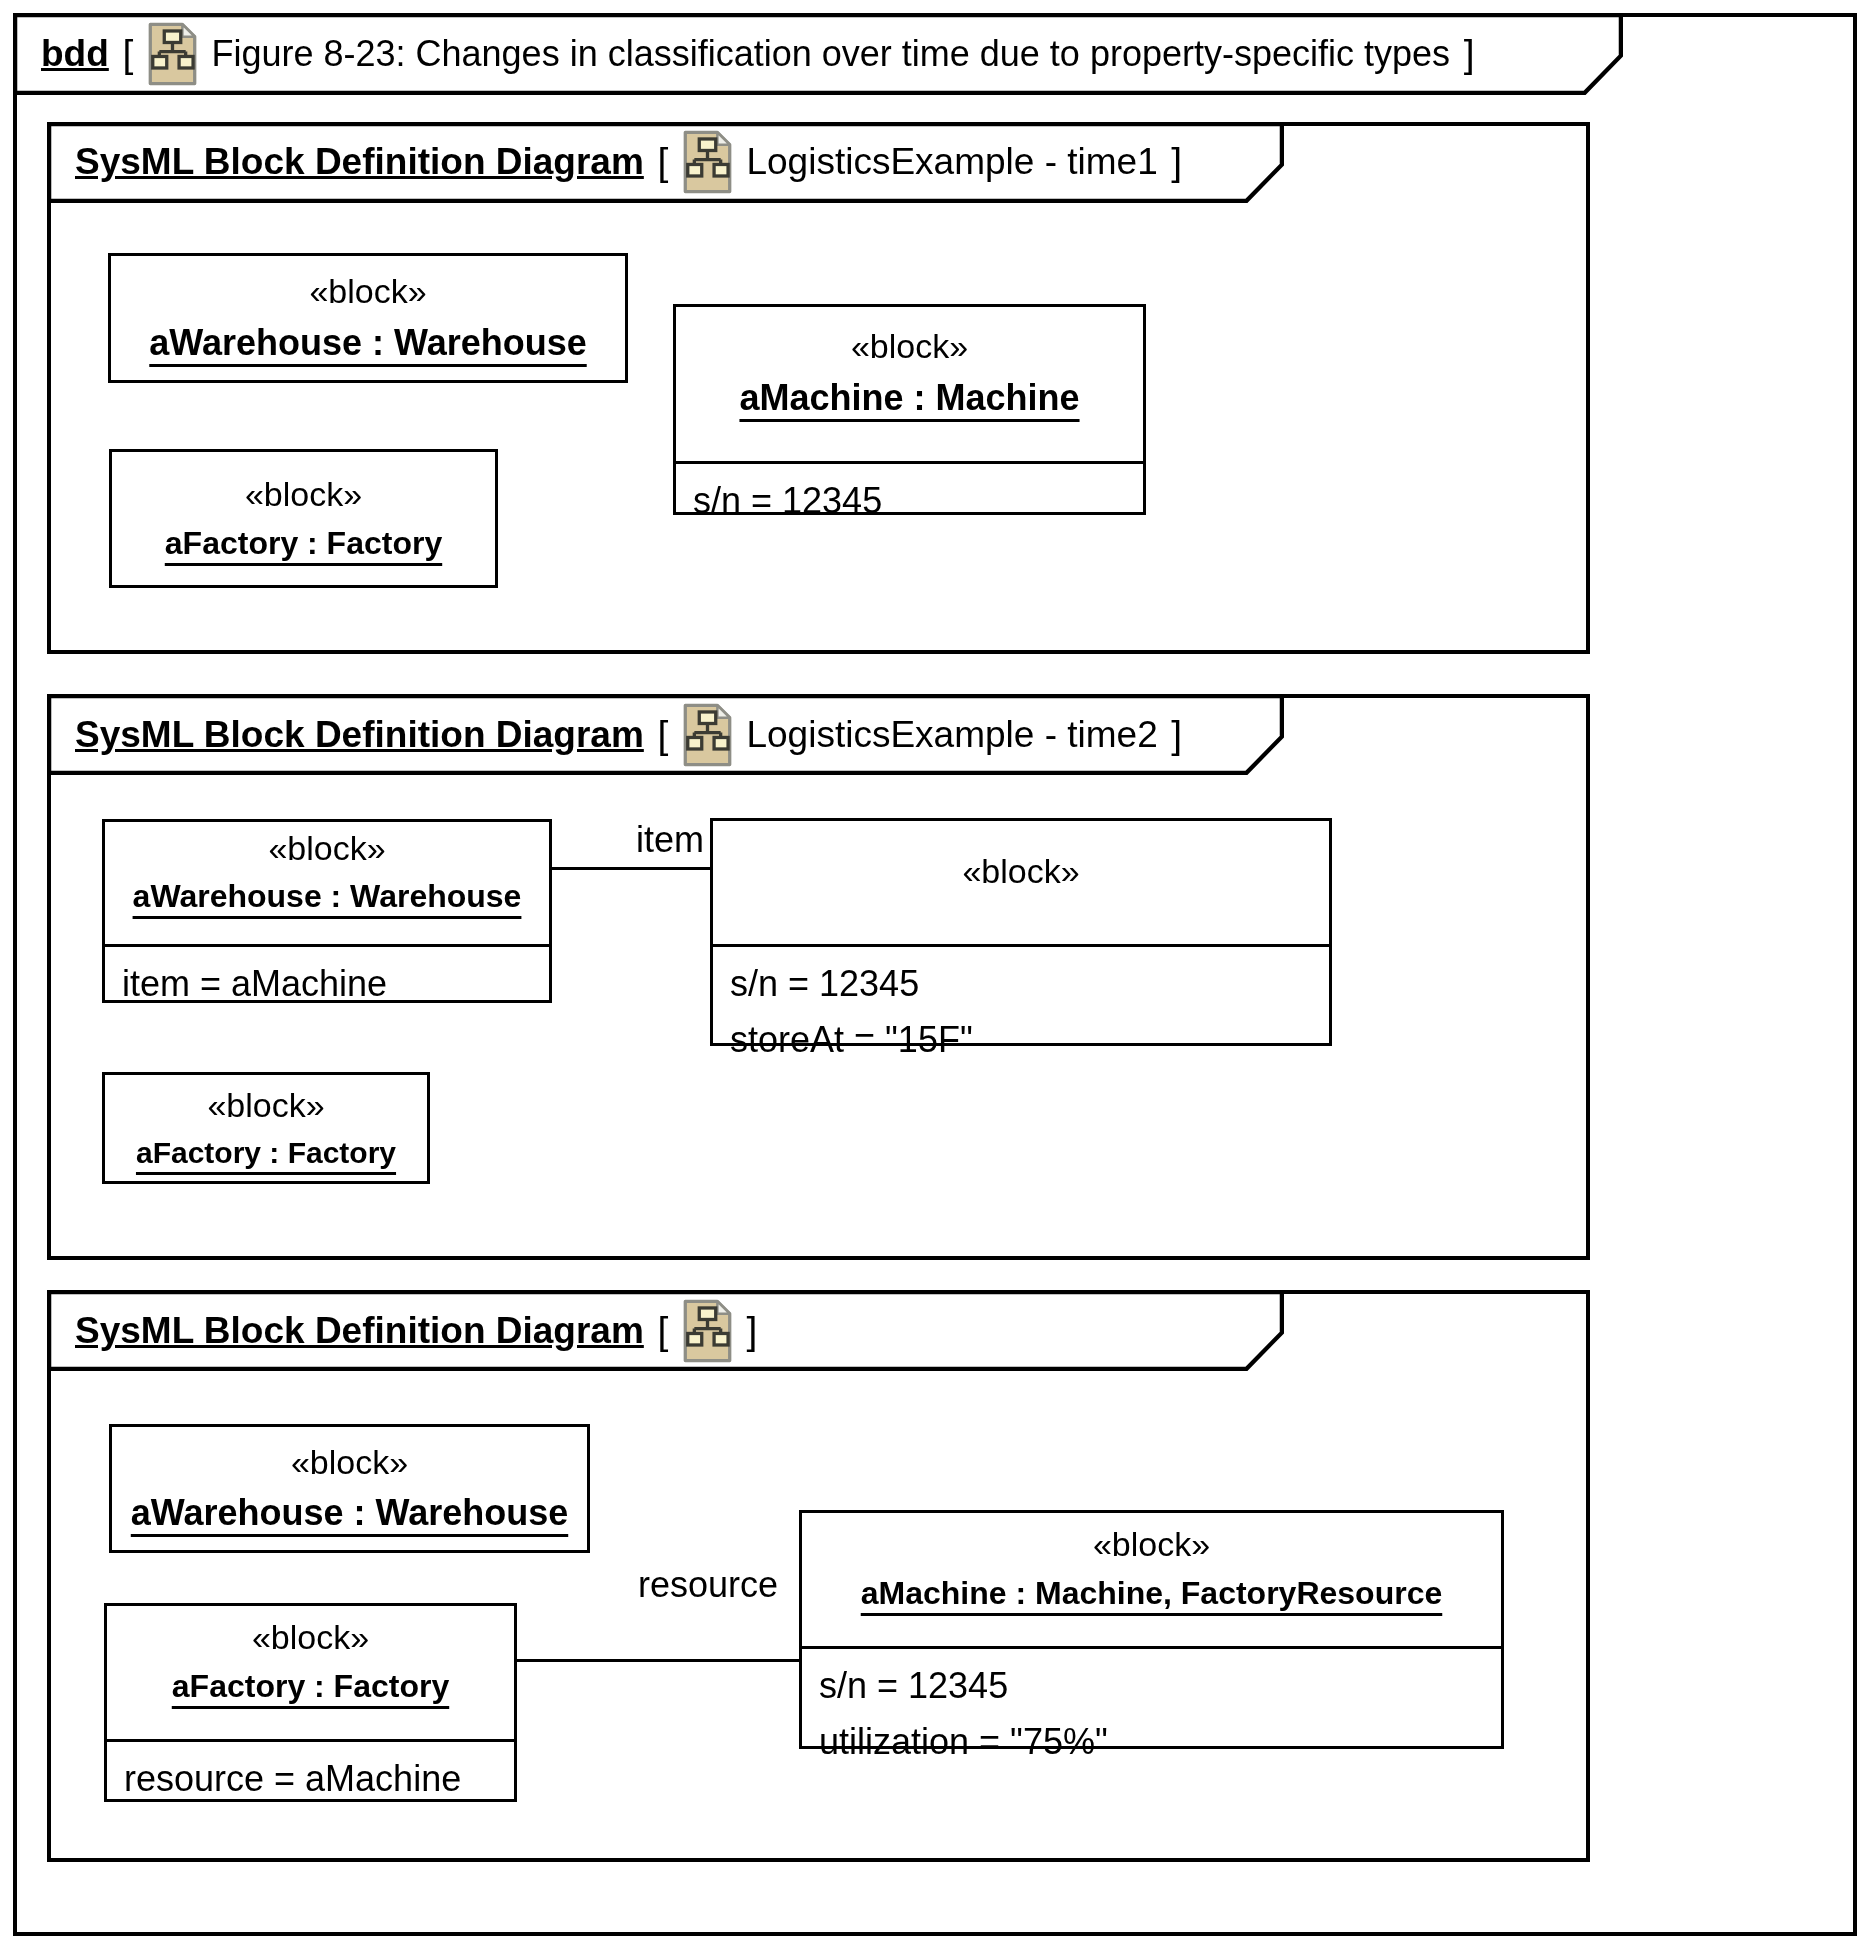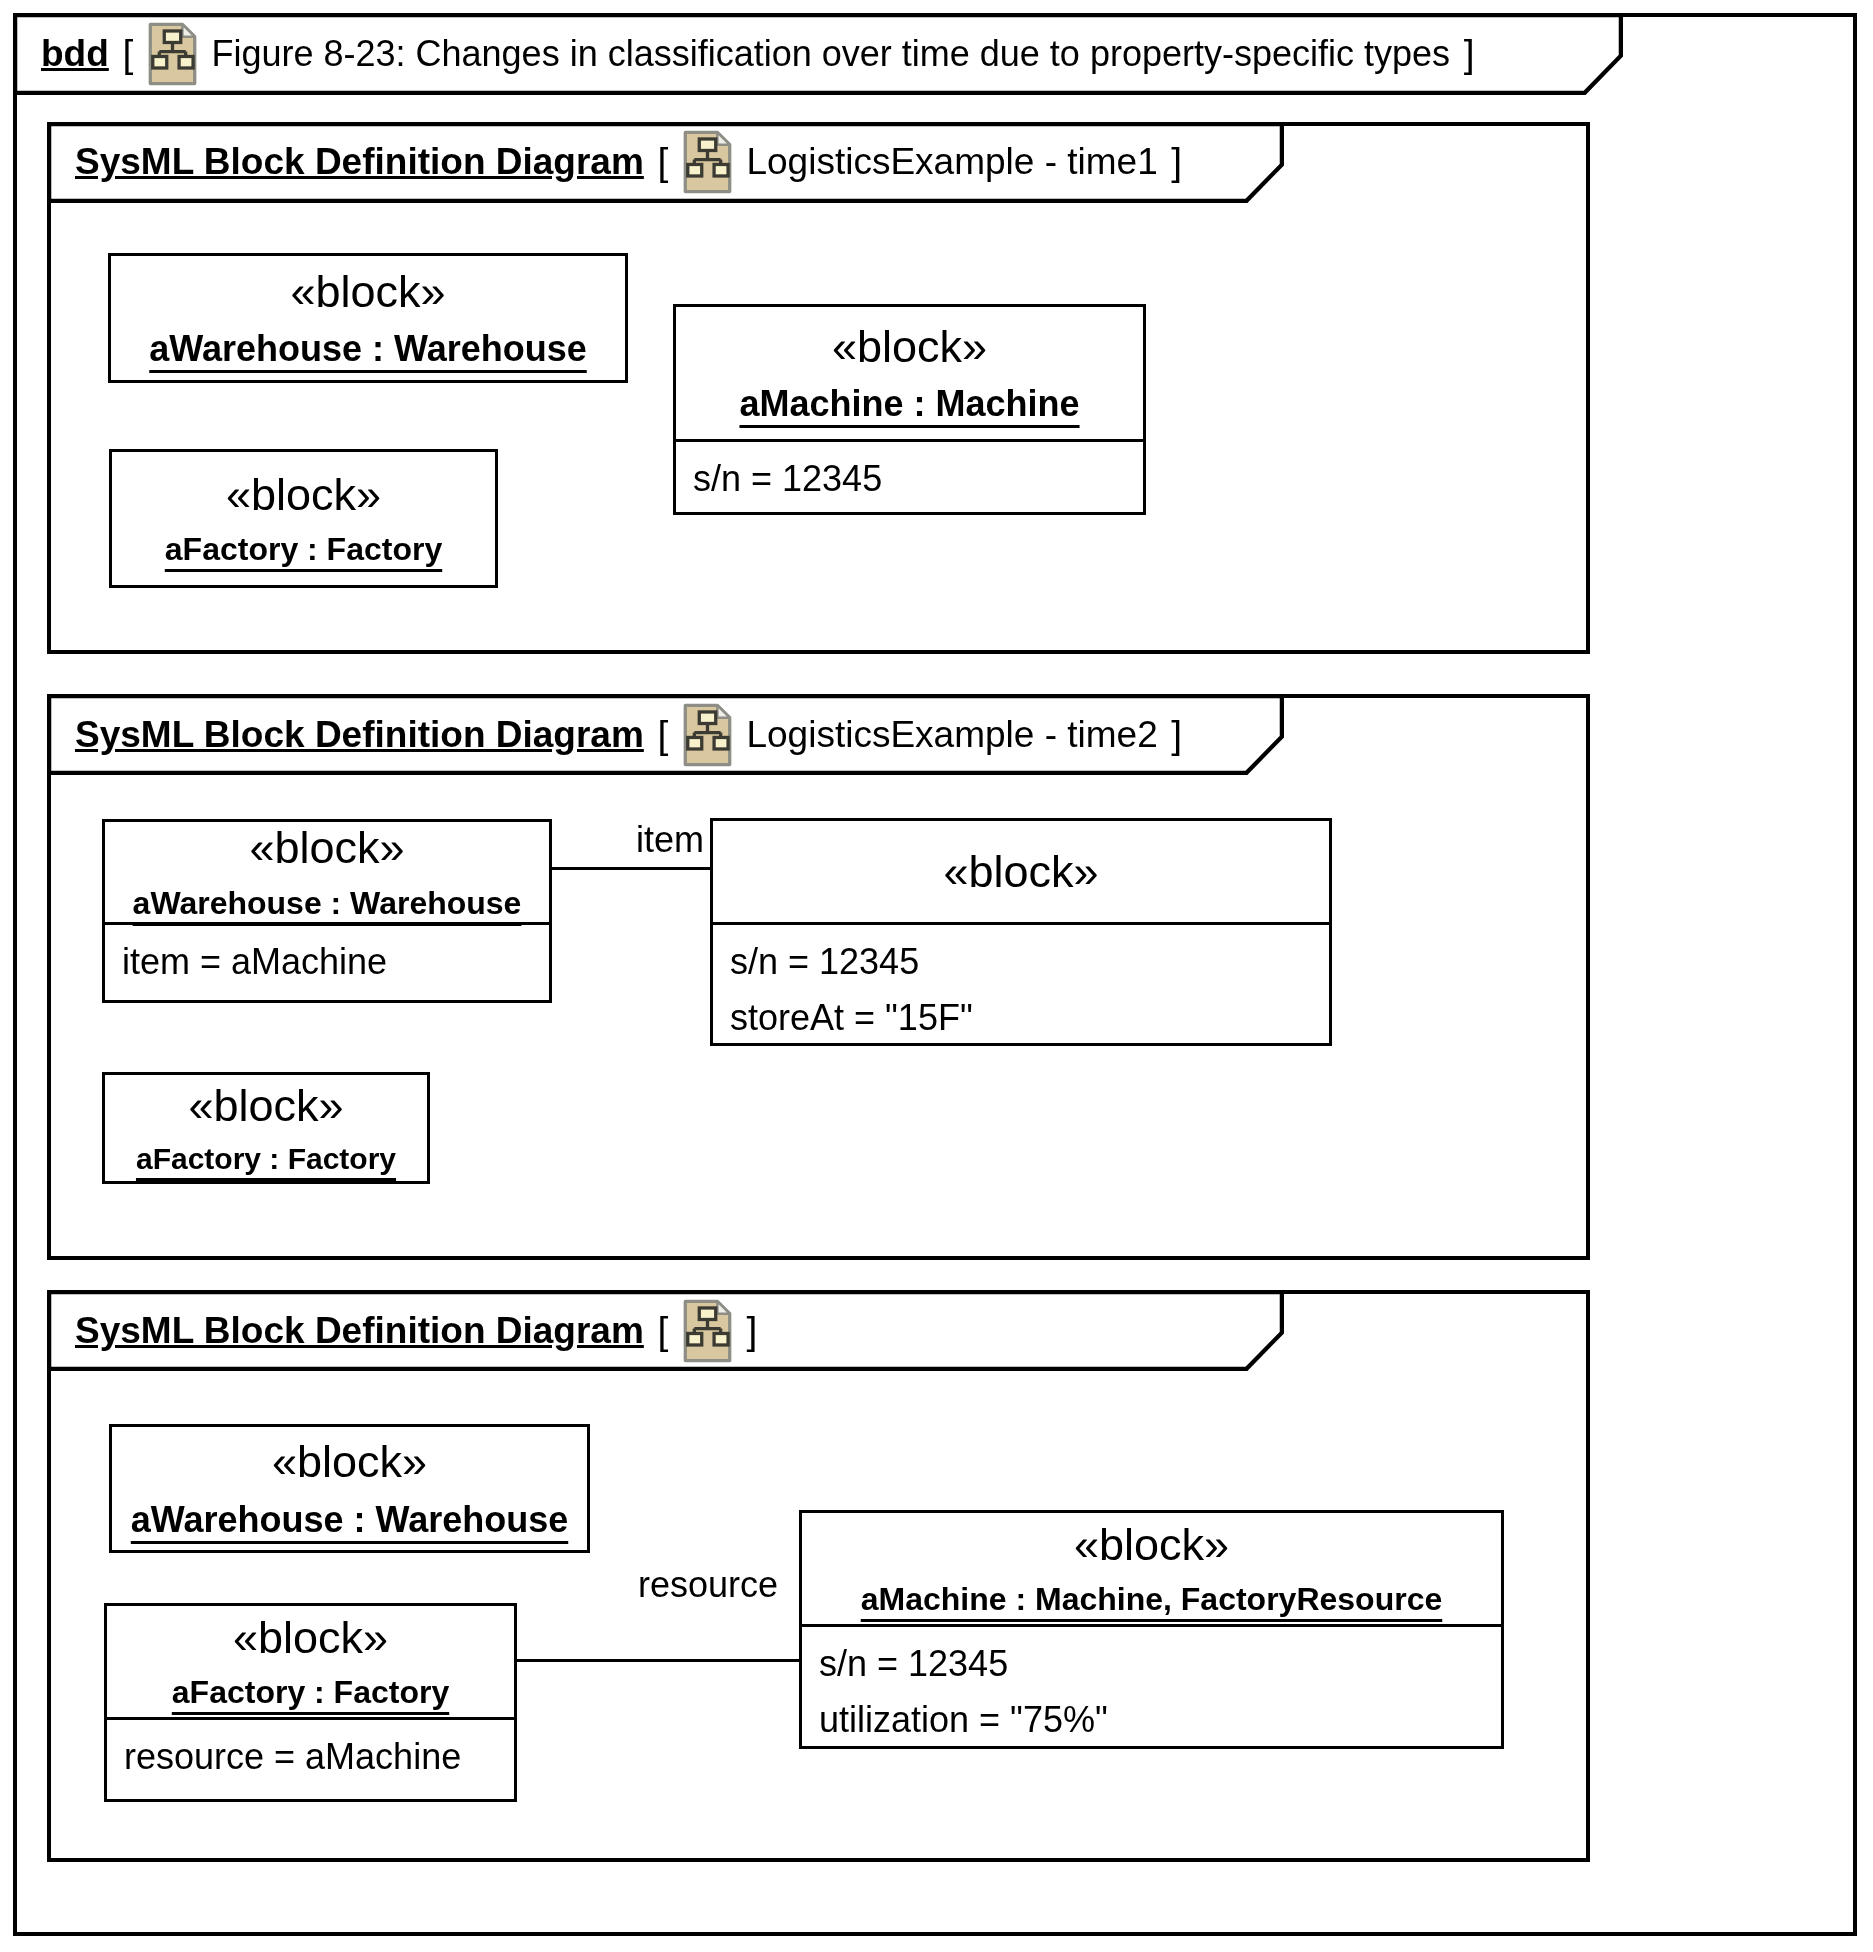--- a/index.html
+++ b/index.html
@@ -39,38 +39,39 @@
   .name-comp{
     display:flex;
     flex-direction:column;
     align-items:center;
     justify-content:center;
     gap:10.2px;
     white-space:nowrap;
     flex:0 0 auto;
   }
   .name-comp.grow{flex:1 1 auto;}
-  .stereotype{font-size:45px;}
+  .stereotype{font-size:34px;}
   .block-name{
     font-size:36px;
     font-weight:bold;
     text-decoration:underline;
     text-decoration-thickness:3.4px;
     text-underline-offset:8.5px;
   }
   .block-name.sz38{font-size:32px;}
   .block-name.sz35{font-size:30px;}
   .values{
     flex:1 1 auto;
     border-top:3.4px solid #000;
     padding:8.5px 12px 0 17px;
     font-size:36px;
     line-height:56px;
     white-space:nowrap;
     text-align:left;
+    margin-top:22px;
   }
   .connector{position:absolute;background:#000;height:3.4px;}
   .conn-label{
     position:absolute;
     font-size:36px;
     text-align:right;
     white-space:nowrap;
   }
   .icon{flex:0 0 auto;}
 </style>

